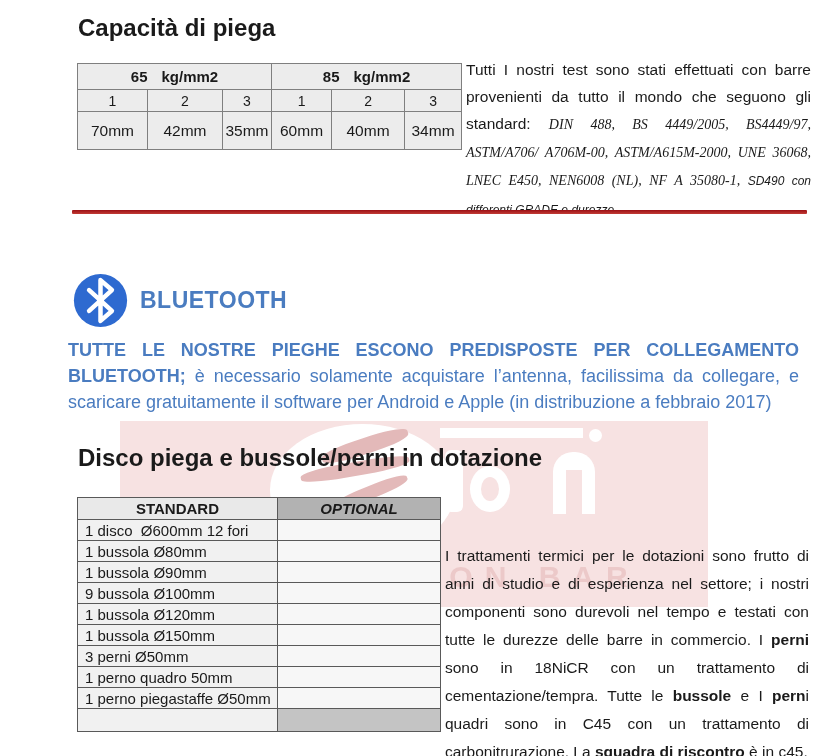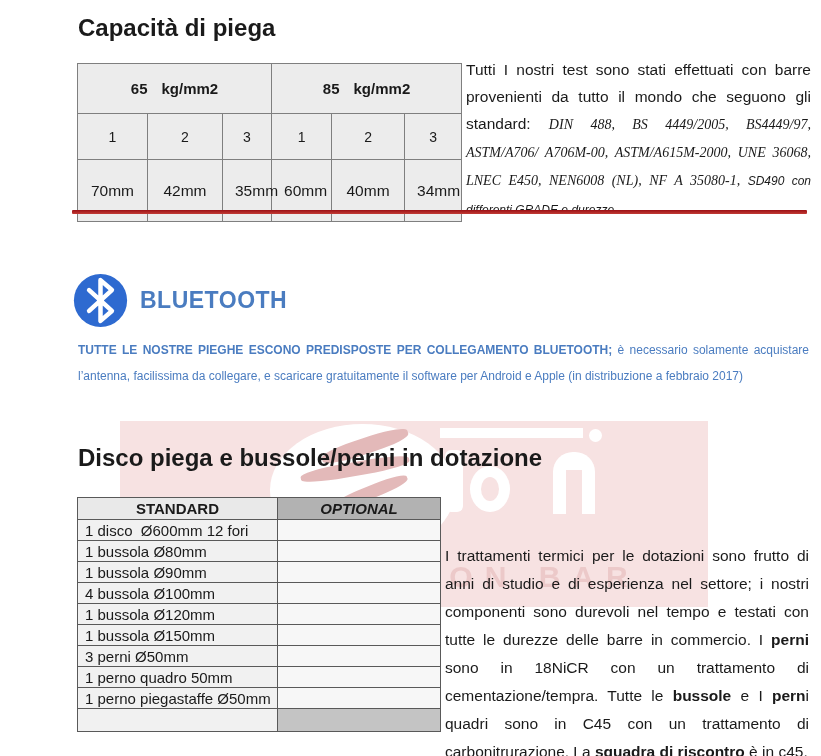--- a/index.html
+++ b/index.html
@@ -30,40 +30,40 @@
   .wm-tagline{position:absolute;left:330px;top:560px;width:375px;text-align:center;
       font-weight:bold;font-size:30px;letter-spacing:12px;color:var(--watermark_accent);white-space:nowrap;}
   
   .content{position:absolute;inset:0;z-index:1;}
   .h1{position:absolute;left:78px;top:14px;font-size:24px;font-weight:bold;}
   .h2{position:absolute;left:78px;top:444px;font-size:24px;font-weight:bold;}
   
   table{border-collapse:collapse;}
   .cap-table{position:absolute;left:77px;top:63px;width:384px;table-layout:fixed;}
   .cap-table td{border:1px solid var(--border_light);background:var(--table_cell_gray);
-      text-align:center;padding:12px;white-space:pre;}
+      text-align:center;padding:0;white-space:pre;}
   .cap-table .r1 td{height:25px;font-weight:bold;font-size:15px;}
   .cap-table .r2 td{height:21px;font-size:14px;}
   .cap-table .r3 td{height:37px;font-size:15.5px;}
   .grade-unit{margin-left:14px;}
   
   .std-note{position:absolute;left:466px;top:56px;width:345px;font-size:15.5px;
       line-height:27px;text-align:justify;}
   .std-note .serif{font-family:"Liberation Serif",serif;font-size:14px;}
   .std-note .small{font-size:12px;}
   .std-note .i{font-style:italic;}
   .b{font-weight:bold;}
   
   .rule{position:absolute;left:72px;top:210px;width:735px;height:4px;
       background:linear-gradient(to bottom,#9c1014,#c23b35);border-radius:1px;}
   
   .bt-icon{position:absolute;left:72px;top:272px;width:57px;height:57px;}
   .bt-label{position:absolute;left:140px;top:287px;font-size:23px;font-weight:bold;
       color:var(--blue);letter-spacing:0.5px;}
-  .bt-par{position:absolute;left:78px;top:337px;width:731px;font-size:12px;
+  .bt-par{position:absolute;left:68px;top:337px;width:731px;font-size:18px;
       line-height:26px;color:var(--blue);text-align:justify;}
   
   .dot-table{position:absolute;left:77px;top:497px;width:363px;table-layout:fixed;}
   .dot-table td{border:1px solid var(--border_dark);padding:0;font-size:15px;white-space:pre;}
   .dot-table .hdr td{height:21px;text-align:center;font-weight:bold;background:var(--header_gray_light);}
   .dot-table .hdr td.opt{background:var(--header_gray_dark);font-style:italic;}
   .dot-table tbody td{height:20px;}
   .dot-table tbody td.std{background:var(--row_gray);padding-left:7px;}
   .dot-table tbody td.optc{background:var(--row_gray_right);}
   .dot-table tfoot td{height:22px;}
@@ -162,21 +162,21 @@
           </tr>
           <tr>
             <td class="std">1 bussola Ø80mm</td>
             <td class="optc"></td>
           </tr>
           <tr>
             <td class="std">1 bussola Ø90mm</td>
             <td class="optc"></td>
           </tr>
           <tr>
-            <td class="std">4 bussola Ø100mm</td>
+            <td class="std">9 bussola Ø100mm</td>
             <td class="optc"></td>
           </tr>
           <tr>
             <td class="std">1 bussola Ø120mm</td>
             <td class="optc"></td>
           </tr>
           <tr>
             <td class="std">1 bussola Ø150mm</td>
             <td class="optc"></td>
           </tr>

